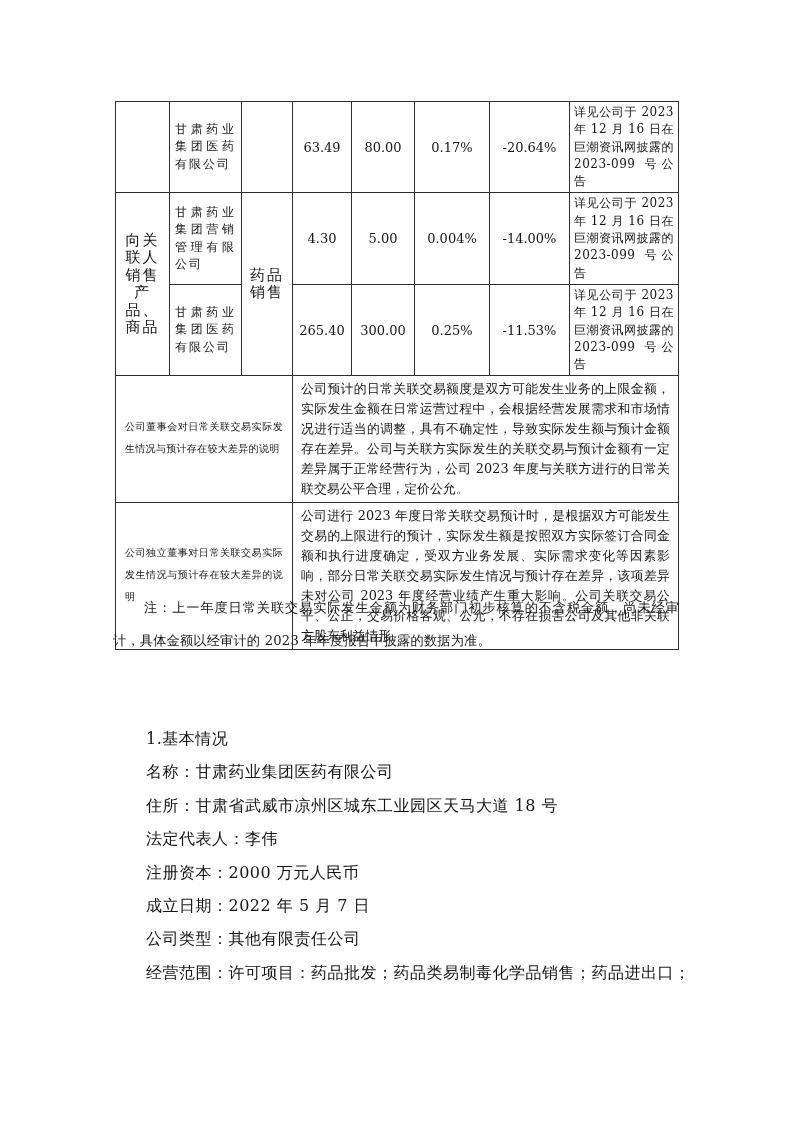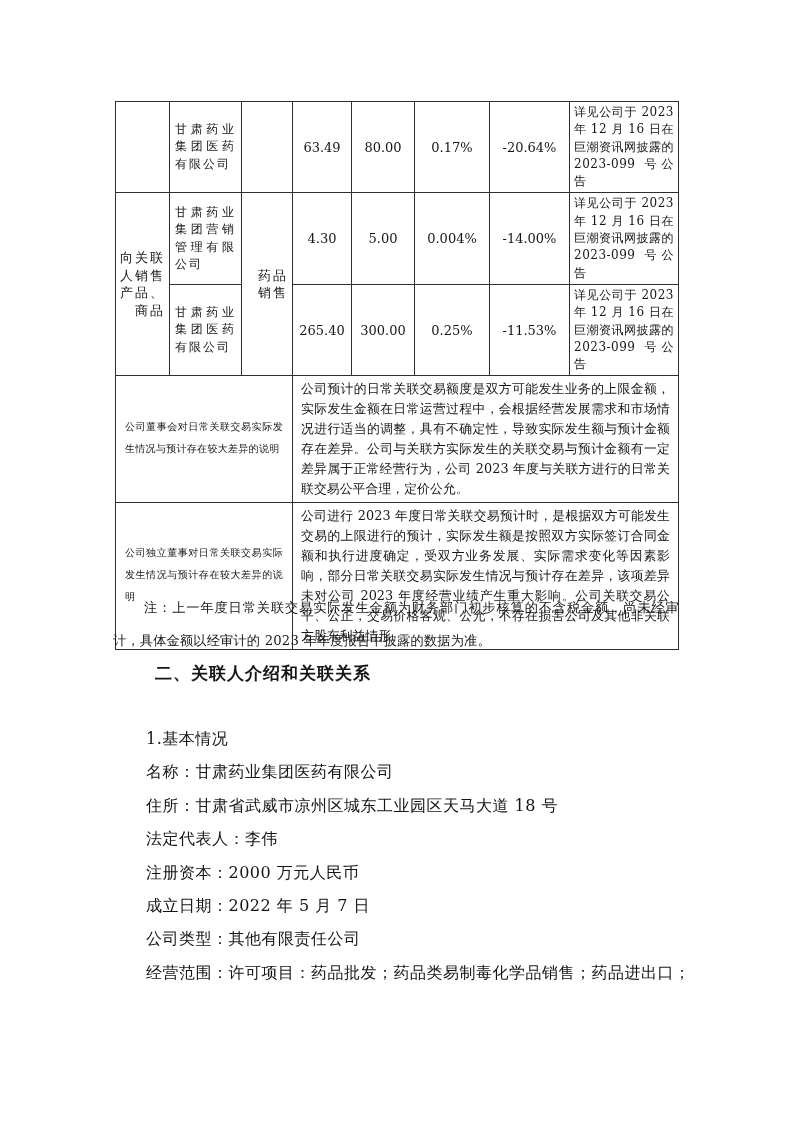--- a/index.html
+++ b/index.html
@@ -16,22 +16,22 @@
   table.rel td {
     border:1px solid #2e2e2e; vertical-align:middle;
     overflow:hidden; word-break:break-all;
   }
   tr.r1 { height:83px; }
   tr.r2 { height:84px; }
   tr.r3 { height:84px; }
   tr.r4 { height:106px; }
   tr.r5 { height:122px; }
   .c-cat, .c-type {
-    font-size:13px; line-height:17.5px; letter-spacing:2px;
-    text-align:right; padding:2px 4px;
+    font-size:15px; line-height:17.5px; letter-spacing:2px;
+    text-align:center; padding:2px 4px;
   }
   .c-name {
     font-size:12px; line-height:17.5px; letter-spacing:2px;
     text-align:justify; text-justify:inter-character; padding:2px 5px;
   }
   .c-num { font-size:13px; text-align:center; padding:0 5px; letter-spacing:0; }
   .c-disc {
     font-size:12px; line-height:17.3px; letter-spacing:0.5px;
     text-align:justify; text-justify:inter-character; padding:2px 4px;
   }
@@ -113,21 +113,20 @@
       </tr>
       <tr class="r5">
         <td class="lbl" colspan="3">公司独立董事对日常关联交易实际发生情况与预计存在较大差异的说明</td>
         <td class="opin" colspan="5">公司进行 2023 年度日常关联交易预计时，是根据双方可能发生交易的上限进行的预计，实际发生额是按照双方实际签订合同金额和执行进度确定，受双方业务发展、实际需求变化等因素影响，部分日常关联交易实际发生情况与预计存在差异，该项差异未对公司 2023 年度经营业绩产生重大影响。公司关联交易公平、公正，交易价格客观、公允，不存在损害公司及其他非关联方股东利益情形。</td>
       </tr>
     </tbody>
   </table>
 
   <div class="note">注：上一年度日常关联交易实际发生金额为财务部门初步核算的不含税金额，尚未经审计，具体金额以经审计的 2023 年年度报告中披露的数据为准。</div>
 
-  <div class="h2">二、关联人介绍和关联关系</div>
 
   <div class="info">
     <div>1.基本情况</div>
     <div>名称：甘肃药业集团医药有限公司</div>
     <div>住所：甘肃省武威市凉州区城东工业园区天马大道 18 号</div>
     <div>法定代表人：李伟</div>
     <div>注册资本：2000 万元人民币</div>
     <div>成立日期：2022 年 5 月 7 日</div>
     <div>公司类型：其他有限责任公司</div>
     <div>经营范围：许可项目：药品批发；药品类易制毒化学品销售；药品进出口；</div>

